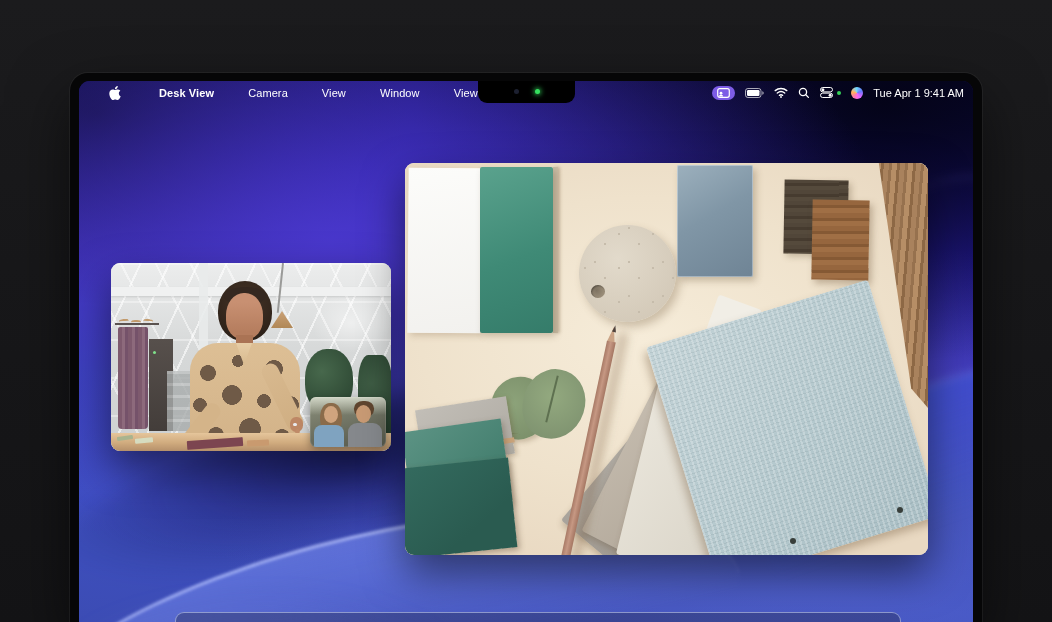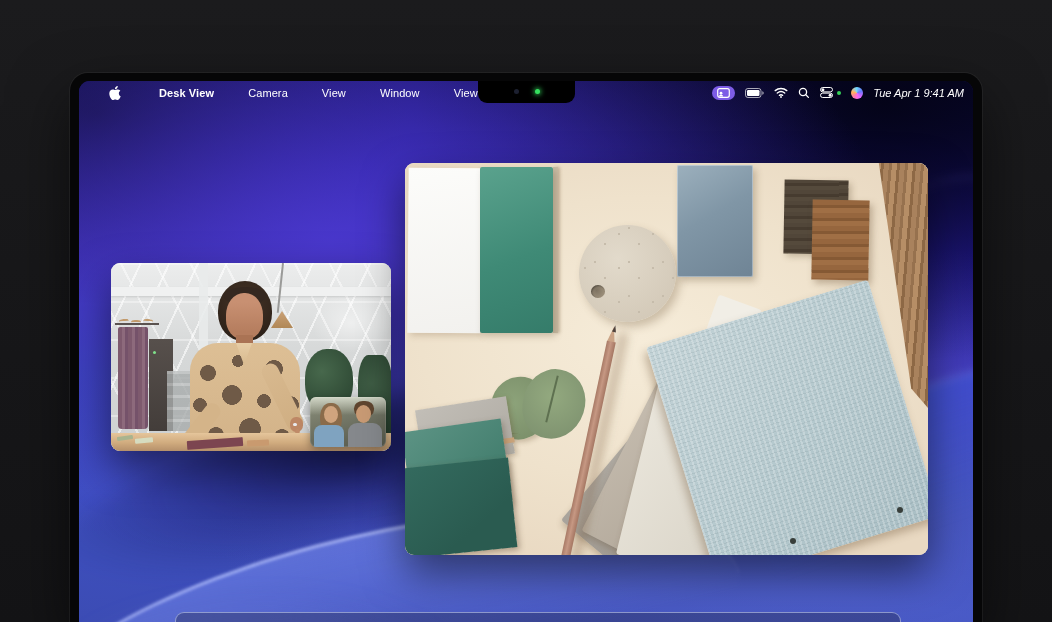--- a/index.html
+++ b/index.html
@@ -29,21 +29,21 @@
   .notch{position:absolute;left:399px;top:0;width:97px;height:22px;background:#000;border-radius:0 0 9px 9px;}
   .lens{position:absolute;left:36px;top:8px;width:5px;height:5px;border-radius:50%;background:#1c2030;}
   .camdot{position:absolute;left:57px;top:8px;width:5px;height:5px;border-radius:50%;background:#35e05f;box-shadow:0 0 5px 1px rgba(53,224,95,.8);}
 
   
   .menubar{position:absolute;left:0;top:0;width:100%;height:23px;display:flex;align-items:center;color:#fff;font-size:11px;}
   .mb-left{display:flex;align-items:center;gap:16px;padding-left:30px;}
   .mb-apple{display:flex;align-items:center;margin-right:13px;}
   .mb-item{padding:0 9px;white-space:nowrap;letter-spacing:.1px;}
   .mb-item.app{font-weight:700;}
-  .mb-right{margin-left:auto;display:flex;align-items:center;gap:10px;padding-right:9px;font-style:italic;}
+  .mb-right{margin-left:auto;display:flex;align-items:center;gap:10px;padding-right:9px;}
   .pill{width:23px;height:14px;border-radius:7px;background:#7d5ce6;display:flex;align-items:center;justify-content:center;}
   .siri{width:12px;height:12px;border-radius:50%;background:conic-gradient(from 210deg,#ff7ab6,#ffb56b,#7cd7ff,#6b7bff,#d06bff,#ff7ab6);filter:saturate(1.2);}
   .greendot{width:4px;height:4px;border-radius:50%;background:#35d158;margin-left:-6px;}
   .clock{white-space:nowrap;font-size:11px;}
 
   
   .win{position:absolute;border-radius:9px;overflow:hidden;box-shadow:0 18px 42px rgba(0,0,0,.5),0 0 0 1px rgba(255,255,255,.14) inset;}
 
   
   .ft{left:32px;top:182px;width:280px;height:188px;background:#d4d6d6;}

